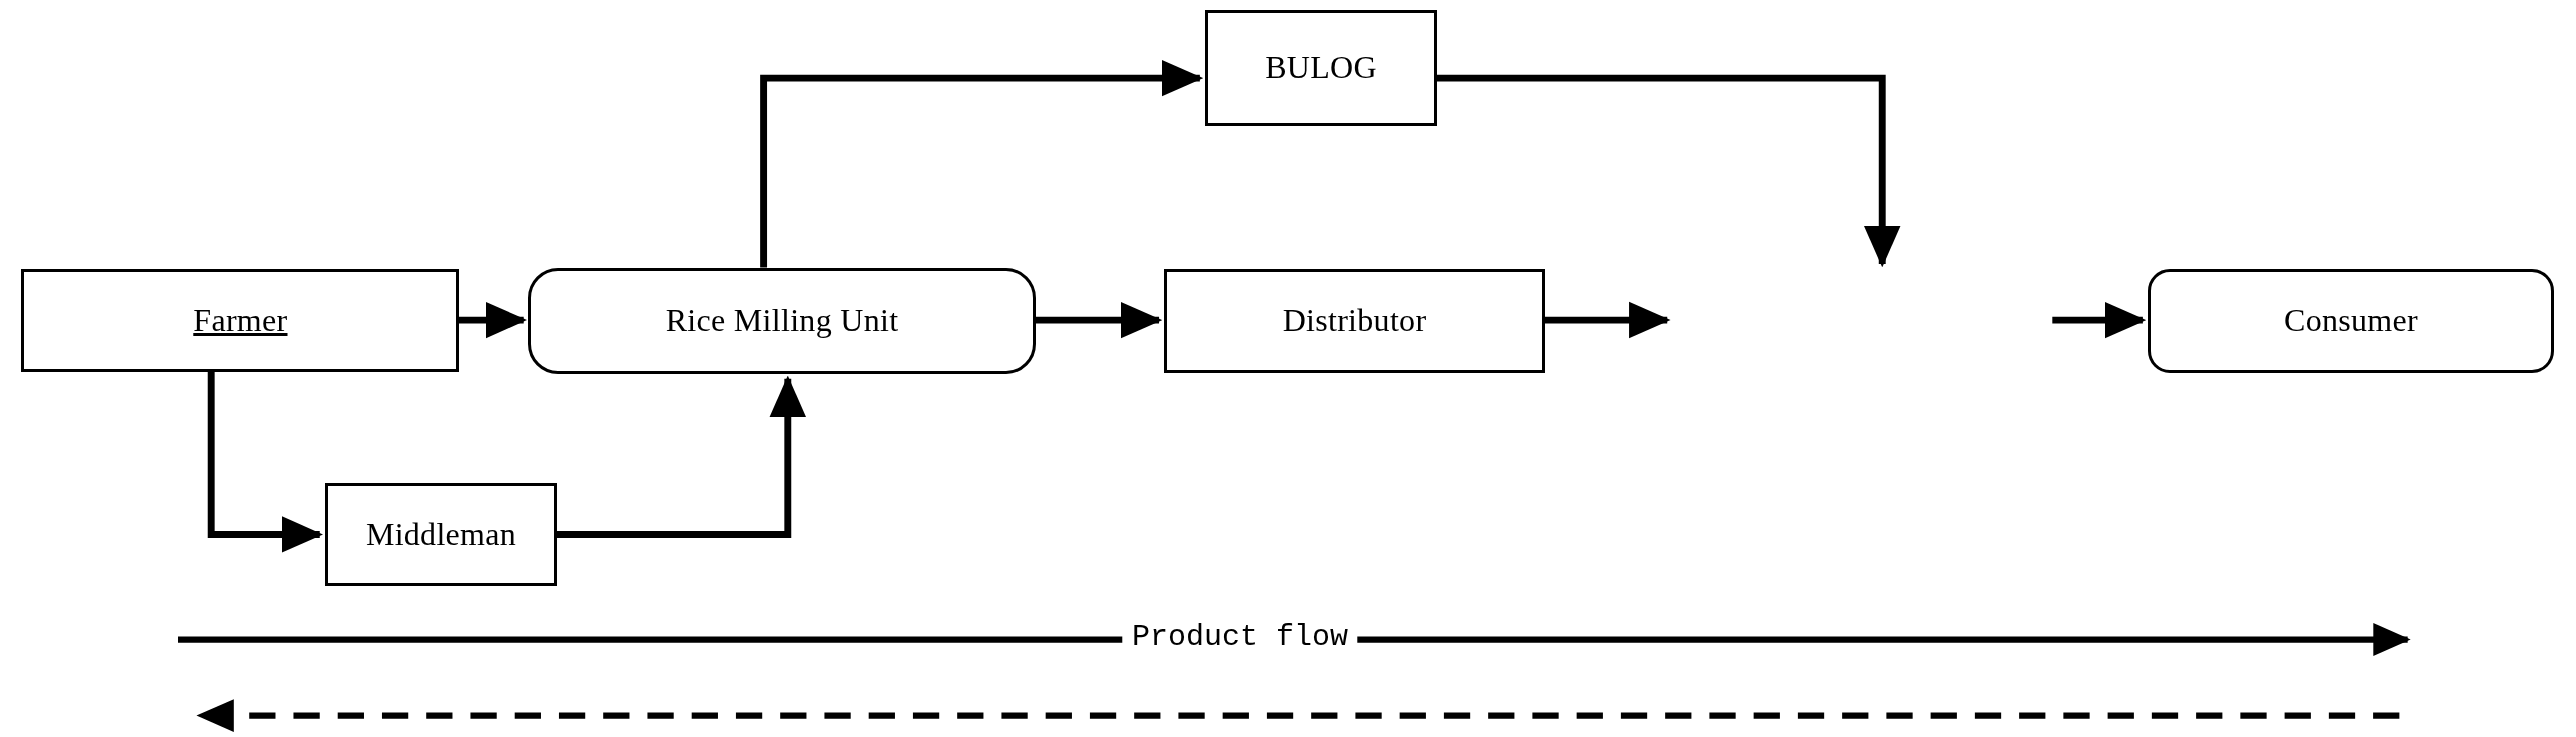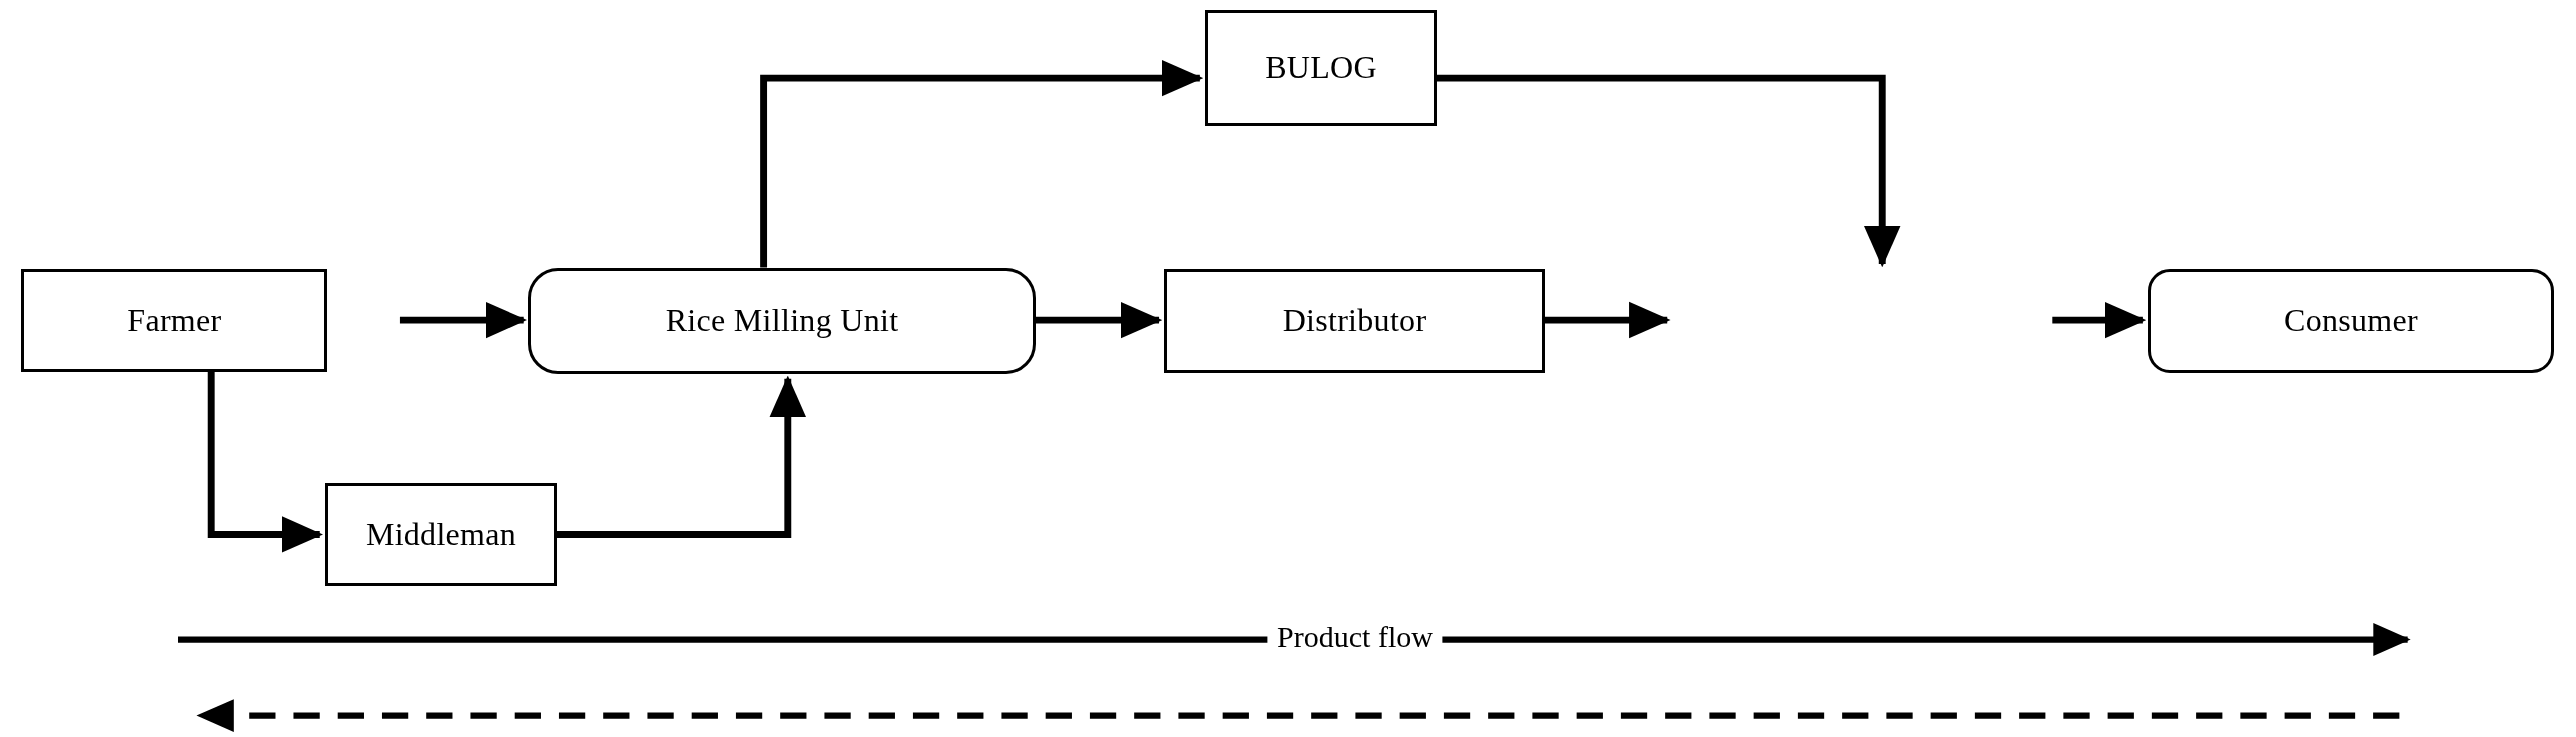--- a/index.html
+++ b/index.html
@@ -99,21 +99,21 @@
 
     <g>
       <line x1="257" y1="925" x2="3482" y2="925" stroke="#000000" stroke-width="9" marker-end="url(#arrow-r)"></line>
     </g>
 
     <g>
       <line x1="3470" y1="1035" x2="288" y2="1035" stroke="#000000" stroke-width="9" stroke-dasharray="38 26" marker-end="url(#arrow-r)"></line>
     </g>
   </svg>
 
-  <div class="node-box" style="left:21.4px; top:269px; width:306px; height:103px;">
+  <div class="node-box" style="left:21.4px; top:269px; width:438px; height:103px;text-decoration:underline;">
     <span>Farmer</span>
   </div>
 
   <div class="node-box" style="left:528px; top:268px; width:508px; height:106px;border-radius:30px;">
     <span>Rice Milling Unit</span>
   </div>
 
   <div class="node-box" style="left:1205px; top:9.7px; width:232px; height:116px;">
     <span>BULOG</span>
   </div>
@@ -124,17 +124,17 @@
 
 
   <div class="node-box" style="left:2148px; top:269px; width:406px; height:104px;border-radius:22px;">
     <span>Consumer</span>
   </div>
 
   <div class="node-box" style="left:325px; top:483px; width:232px; height:103px;">
     <span>Middleman</span>
   </div>
 
-  <div class="legend-label" style="left:1355px; top:622px; transform:translateX(-50%);">Product flow</div>
+  <div class="legend-label" style="left:1240px; top:622px; transform:translateX(-50%);font-family:Liberation Mono, monospace;">Product flow</div>
 
 
 </div>
 
 
 </body></html>

